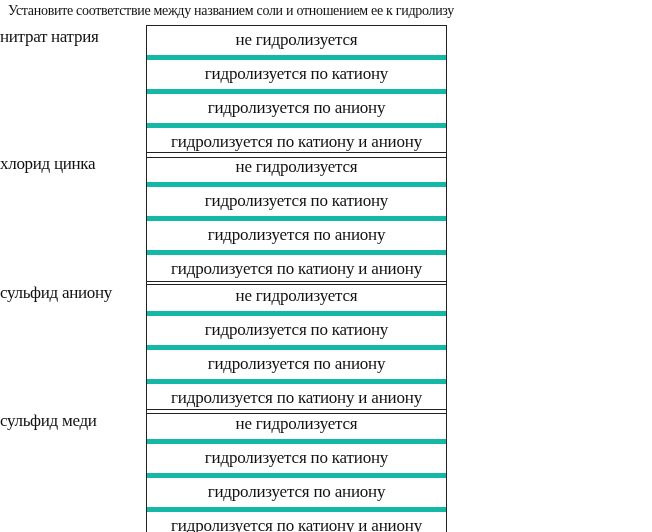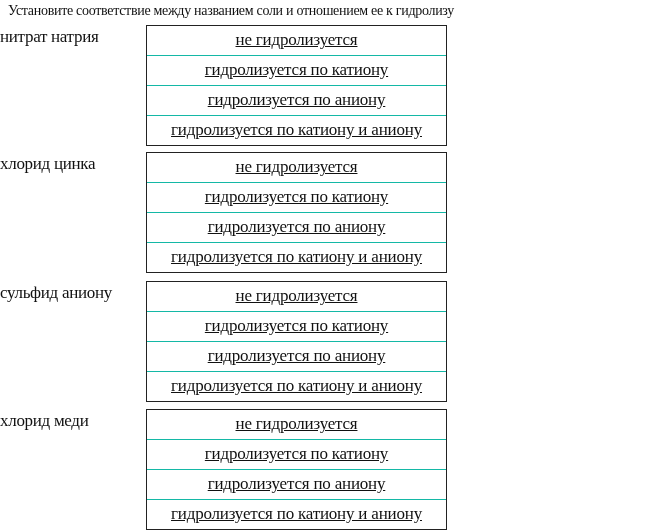--- a/index.html
+++ b/index.html
@@ -1,22 +1,22 @@
 <!DOCTYPE html>
 <html><head>
 <meta charset="utf-8">
 <style>
   html, body { margin: 0; padding: 0; background: #ffffff; }
   body { width: 652px; height: 532px; position: relative; overflow: hidden;
          font-family: "Liberation Serif", "DejaVu Serif", serif; color: #111; }
   .title { position: absolute; left: 8px; top: 3px; font-size: 14px; white-space: nowrap; letter-spacing: -0.3px; }
   .group { position: absolute; left: 0; width: 652px; }
   .salt { position: absolute; left: 0; top: 0; font-size: 17px; white-space: nowrap; letter-spacing: -0.3px; }
-  .box { position: absolute; left: 146px; width: 301px; border: 1.5px solid #222; box-sizing: border-box; text-decoration: underline; }
-  .opt { height: 29px; line-height: 28px; text-align: center; font-size: 17px; border-top: 1px solid #14b8a6;
+  .box { position: absolute; left: 146px; width: 301px; border: 1.5px solid #222; box-sizing: border-box; }
+  .opt { height: 29px; line-height: 28px; text-align: center; font-size: 17px; border-top: 5px solid #14b8a6;
          cursor: pointer; white-space: nowrap; letter-spacing: -0.2px; }
   .opt:first-child { border-top: none; }
 </style>
 </head>
 <body>
 
 <div class="title">Установите соответствие между названием соли и отношением ее к гидролизу</div>
 
 <div class="group" style="top:27px;">
   <div class="salt">нитрат натрия</div>
@@ -42,20 +42,20 @@
   <div class="salt">сульфид аниону</div>
   <div class="box" style="top:-2px;">
     <div class="opt">не гидролизуется</div>
     <div class="opt">гидролизуется по катиону</div>
     <div class="opt">гидролизуется по аниону</div>
     <div class="opt">гидролизуется по катиону и аниону</div>
   </div>
 </div>
 
 <div class="group" style="top:411px;">
-  <div class="salt">хлорид меди</div>
+  <div class="salt">сульфид меди</div>
   <div class="box" style="top:-2px;">
     <div class="opt">не гидролизуется</div>
     <div class="opt">гидролизуется по катиону</div>
     <div class="opt">гидролизуется по аниону</div>
     <div class="opt">гидролизуется по катиону и аниону</div>
   </div>
 </div>
 
 </body></html>

